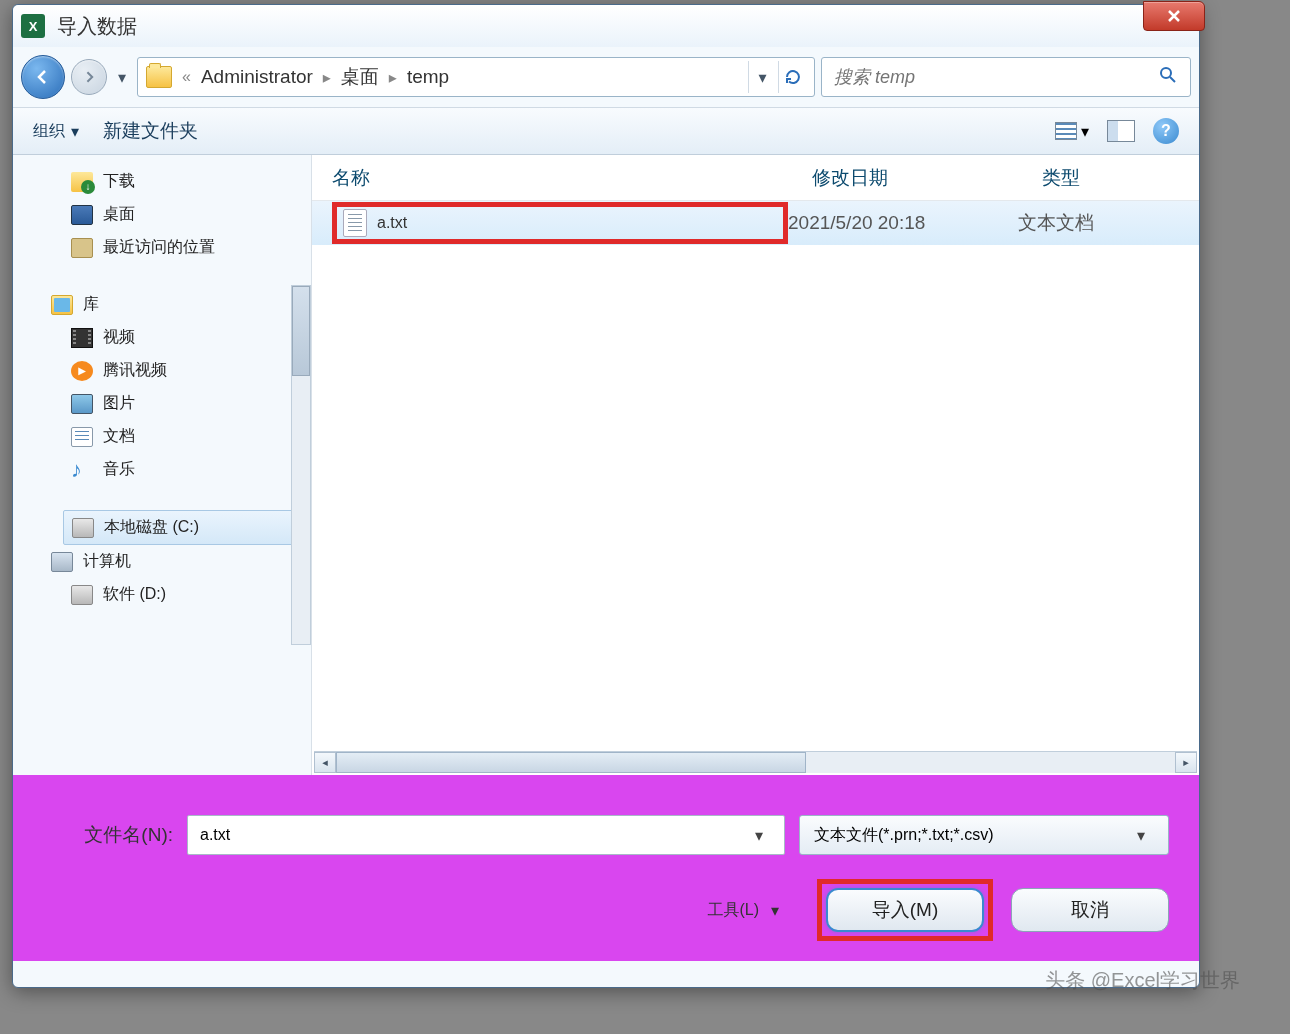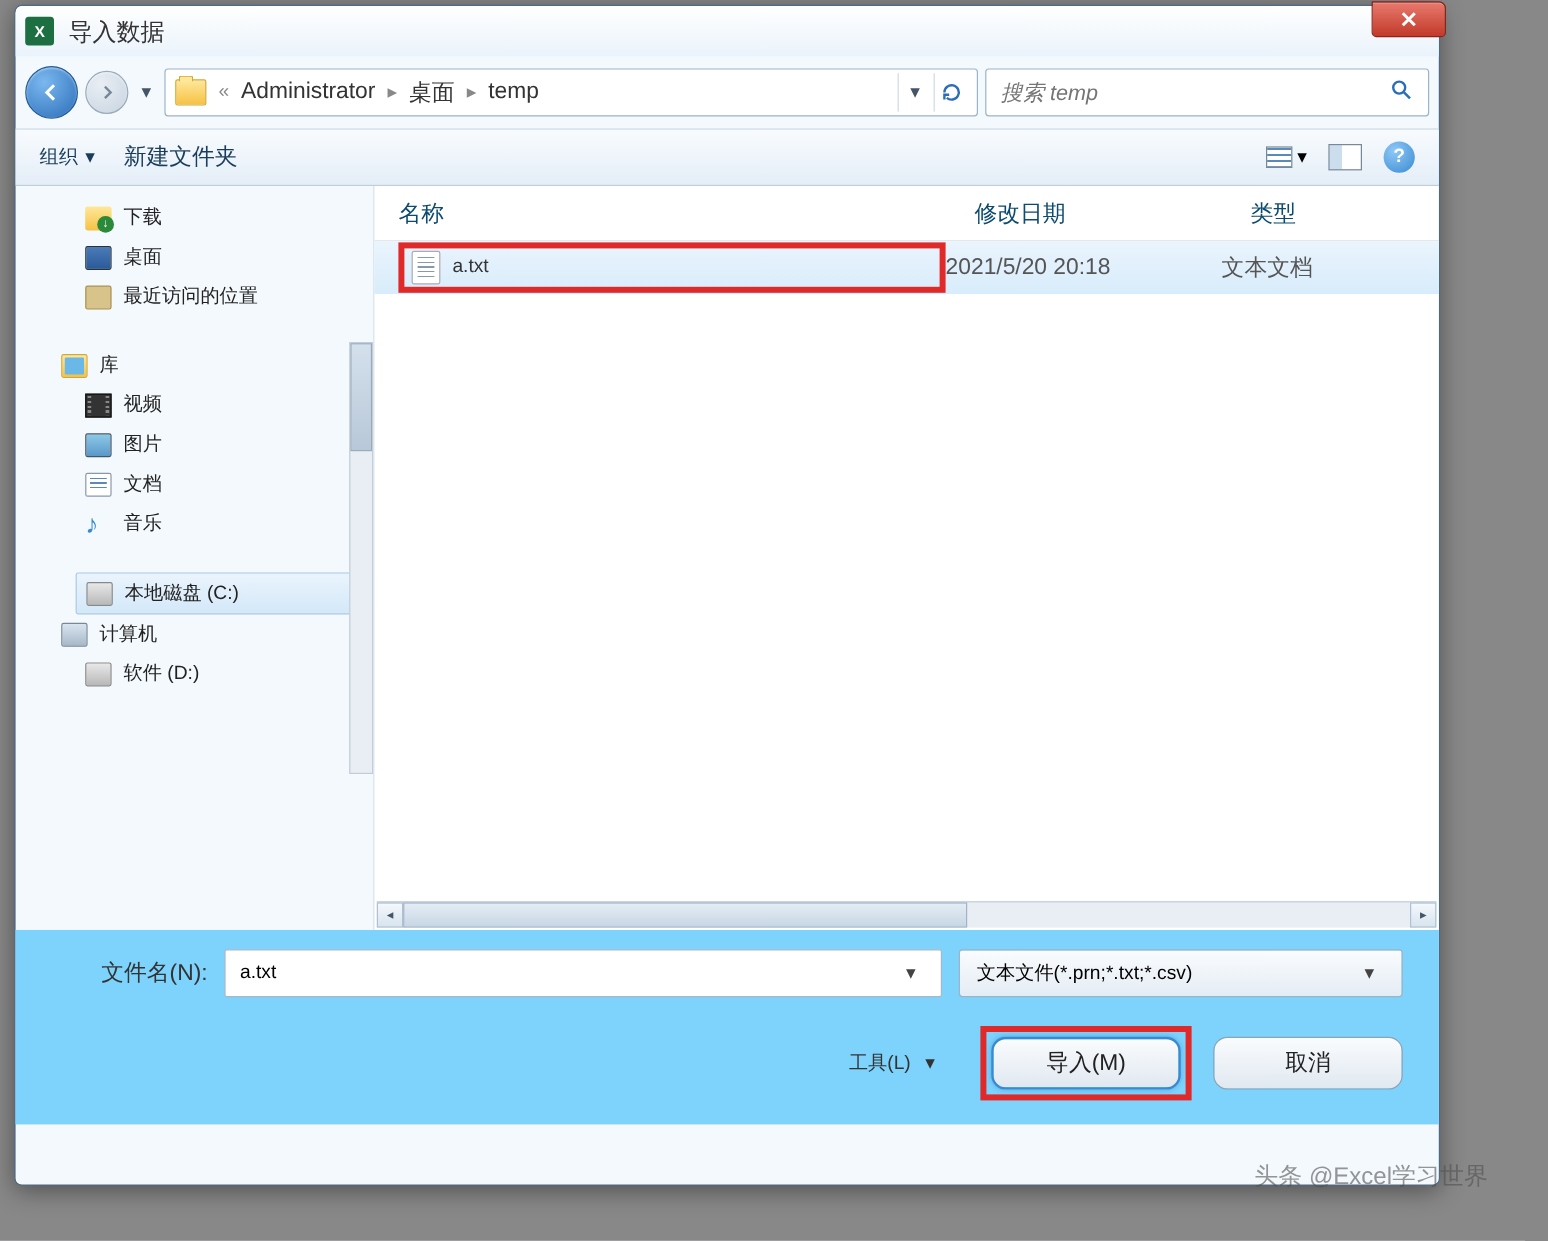--- a/index.html
+++ b/index.html
@@ -65,21 +65,21 @@
 .frow{height:44px;display:flex;align-items:center;padding:0 20px;background:linear-gradient(#eaf4fd,#d8ecfb)}
 .file-box{border:5px solid #e02a2a;padding:2px 6px;display:flex;align-items:center;gap:10px}
 .file-ico{width:24px;height:28px;background:#fff;border:1px solid #aab;border-radius:2px;position:relative}
 .file-ico:after{content:"";position:absolute;inset:4px;background:repeating-linear-gradient(#89a 0 1px,transparent 1px 4px)}
 .frow .cell{font-size:19px;color:#333}
 .frow .c-name{width:456px}.frow .c-date{width:230px;color:#555}.frow .c-type{color:#555}
 .hscroll{height:22px;background:#e8eef4;border-top:1px solid #c0cedb;display:flex;align-items:center;margin:0 2px 2px}
 .hs-btn{width:22px;height:100%;background:linear-gradient(#f4f8fc,#d8e4ee);border:1px solid #b0c0d0;display:flex;align-items:center;justify-content:center;font-size:11px;color:#456}
 .hs-track{flex:1;height:100%;position:relative}
 .hs-thumb{position:absolute;left:0;top:0;width:56%;height:100%;background:linear-gradient(#e4edf5,#c8d6e4);border:1px solid #a0b4c8}
-.footer{padding:16px 30px 20px;background:#7dd3fc}
+.footer{padding:40px 30px 20px;background:#d946ef}
 .fn-row{display:flex;align-items:center;gap:14px;margin-bottom:24px}
 .fn-label{font-size:19px;color:#333;width:130px;text-align:right}
 .fn-input{flex:1;height:40px;background:#fff;border:1px solid #a8b8c8;border-radius:2px;display:flex;align-items:center;padding:0 12px;font-size:18px}
 .fn-dd{width:26px;color:#444;display:flex;justify-content:center}
 .ft-select{width:370px;height:40px;background:linear-gradient(#fafcfe,#e4ecf4);border:1px solid #9ab4c8;border-radius:3px;display:flex;align-items:center;padding:0 14px;font-size:18px}
 .btn-row{display:flex;align-items:center;gap:18px;justify-content:flex-end}
 .tools{display:flex;align-items:center;gap:12px;font-size:19px;color:#333;margin-right:20px}
 .btn{width:158px;height:44px;background:linear-gradient(#fafcfe,#e0e8f0);border:1px solid #8ca4b8;border-radius:12px;font-size:19px;color:#222;display:flex;align-items:center;justify-content:center}
 .btn.primary{border:2px solid #3a8ad0;box-shadow:0 0 4px rgba(58,138,208,.5)}
 .btn-box{border:5px solid #e02a2a;padding:4px;display:inline-block}
@@ -174,20 +174,24 @@
       <div class="tree-group">
         <div class="tree-item">
             <div class="ico ico-lib"></div>
             <span>库</span>
           </div>
         <div class="tree-item ind1">
             <div class="ico ico-video"></div>
             <span>视频</span>
           </div>
         <div class="tree-item ind1">
+            <div class="ico ico-tencent"></div>
+            <span>腾讯视频</span>
+          </div>
+        <div class="tree-item ind1">
             <div class="ico ico-pic"></div>
             <span>图片</span>
           </div>
         <div class="tree-item ind1">
             <div class="ico ico-doc"></div>
             <span>文档</span>
           </div>
         <div class="tree-item ind1">
             <div class="ico ico-music">♪</div>
             <span>音乐</span>

